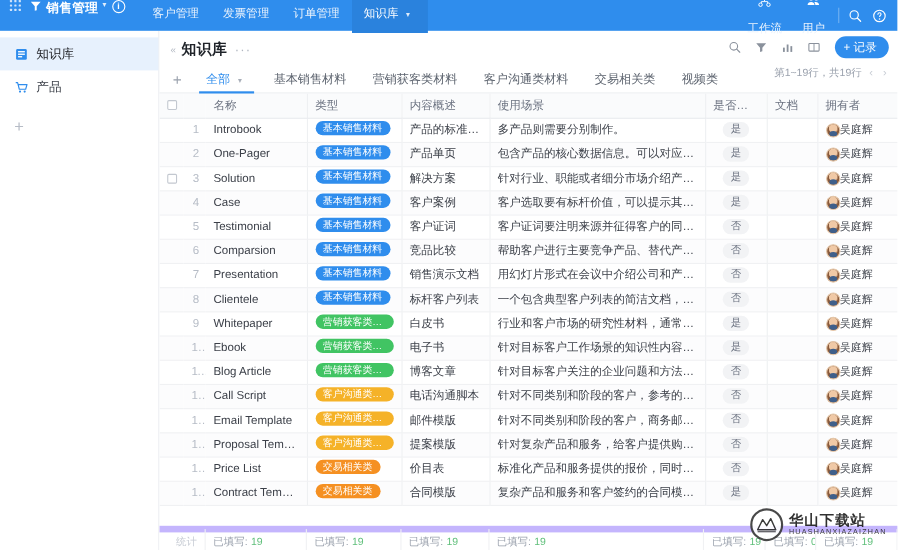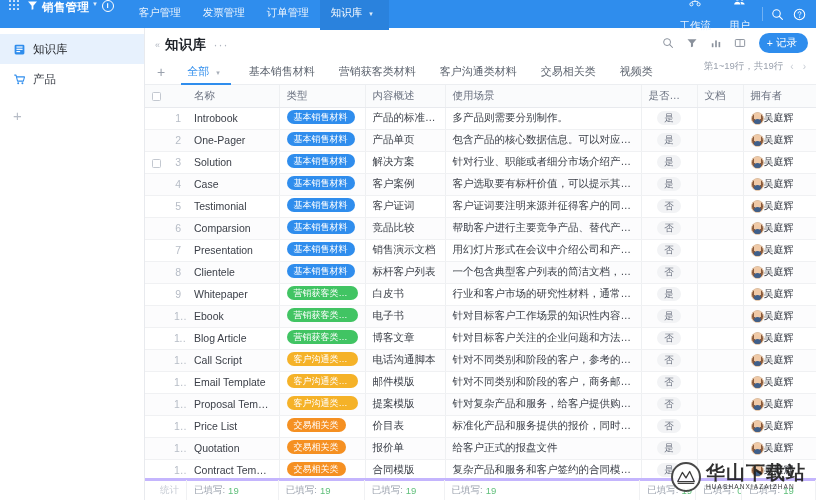--- a/index.html
+++ b/index.html
@@ -140,39 +140,39 @@
     border: .5px solid #e4c6a8; position: relative; overflow: hidden;
   }
   .avatar::after {
     content:""; position:absolute; left: 2px; right: 2px; bottom: 0; height: 5px;
     border-radius: 50% 50% 0 0; background: #3f5f8a;
   }
   .owner-name { font-size: 10px; color: #3c4049; }
 
   
   .foot {
-    display: flex; height: 22px; flex: 0 0 22px; border-top: 3px solid #c4b5fd;
+    display: flex; height: 22px; flex: 0 0 22px; border-top: 6px solid #c4b5fd;
     background: #fff; align-items: center; font-size: 9.5px; color: #9aa1ad;
   }
   .foot .fcell { border-right: 1px solid #f0f1f3; height: 22px; display: flex;
     align-items: center; padding: 0 7px; white-space: nowrap; overflow: hidden;}
   .foot .fnum { color: #5fbf7a; margin-left: 3px; }
   .f-idx { width: 42px; justify-content: flex-end; color: #c7ccd4; }
 
   
   .watermark {
     position: absolute; right: 10px; bottom: 8px; display: flex; align-items: center;
     gap: 5px; pointer-events: none; opacity: .92;
   }
   .wm-badge {
     width: 30px; height: 30px; border-radius: 50%; border: 2px solid #3a3a3a;
     display: flex; align-items: center; justify-content: center; background: #fff;
   }
   .wm-text { display: flex; flex-direction: column; line-height: 1; }
-  .wm-main { font-size: 19px; font-weight: bold; color: #1f1f1f; letter-spacing: 1px;
+  .wm-main { font-size: 13px; font-weight: bold; color: #1f1f1f; letter-spacing: 1px;
     font-family: Liberation Sans, sans-serif; }
   .wm-sub { font-size: 6.5px; letter-spacing: 1.1px; color: #2b2b2b; margin-top: 2px; }
 </style>
 </head>
 <body>
 
 <div id="app">
 
   <div class="topbar">
     <div class="grid-icon">
@@ -580,36 +580,20 @@
                 <td class="c-doc"></td>
                 <td class="c-owner">
                   <span class="owner-cell">
                     <span class="avatar"></span>
                     <span class="owner-name">吴庭辉</span>
                   </span>
                 </td>
               </tr>
               <tr class="row">
                 <td class="c-check"></td>
-                <td class="c-idx">16</td>
-                <td class="c-name">Quotation</td>
-                <td class="c-type"><span class="tag" style="background:#f59022">交易相关类</span></td>
-                <td class="c-desc">报价单</td>
-                <td class="c-scene">给客户正式的报盘文件</td>
-                <td class="c-pub"><span class="pub">是</span></td>
-                <td class="c-doc"></td>
-                <td class="c-owner">
-                  <span class="owner-cell">
-                    <span class="avatar"></span>
-                    <span class="owner-name">吴庭辉</span>
-                  </span>
-                </td>
-              </tr>
-              <tr class="row">
-                <td class="c-check"></td>
                 <td class="c-idx">17</td>
                 <td class="c-name">Contract Template</td>
                 <td class="c-type"><span class="tag" style="background:#f59022">交易相关类</span></td>
                 <td class="c-desc">合同模版</td>
                 <td class="c-scene">复杂产品和服务和客户签约的合同模板，包含...</td>
                 <td class="c-pub"><span class="pub">是</span></td>
                 <td class="c-doc"></td>
                 <td class="c-owner">
                   <span class="owner-cell">
                     <span class="avatar"></span>

